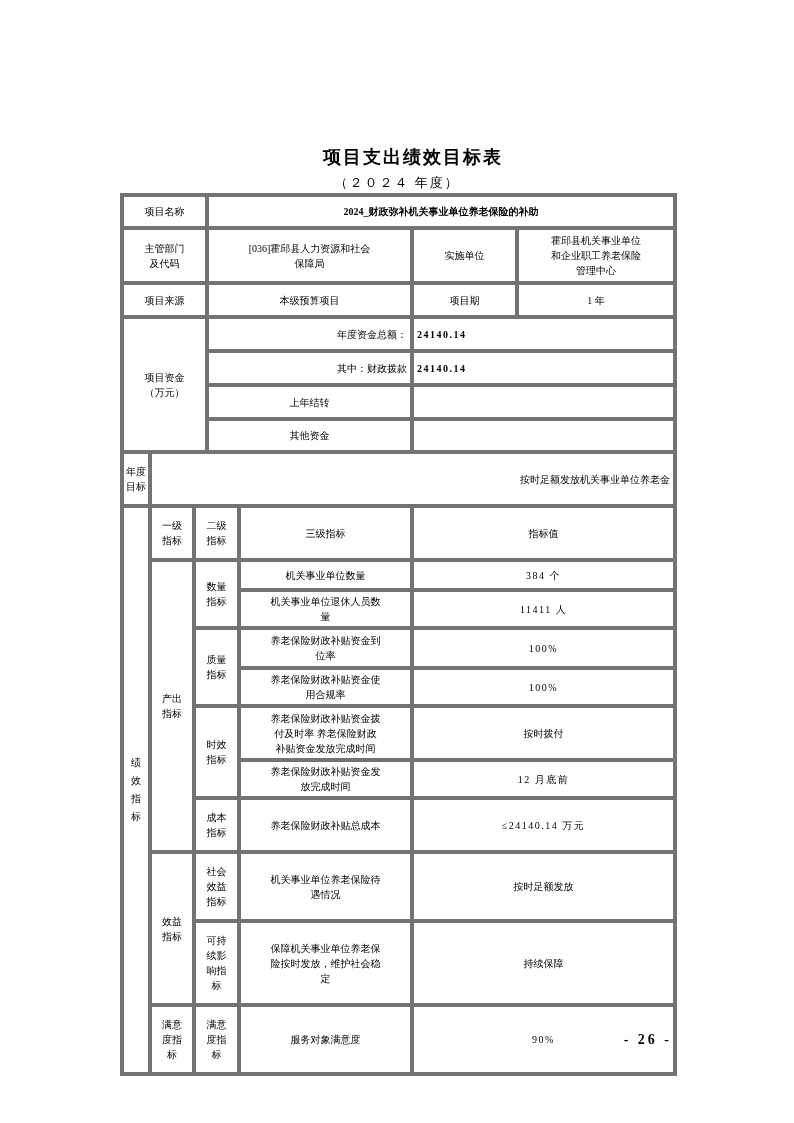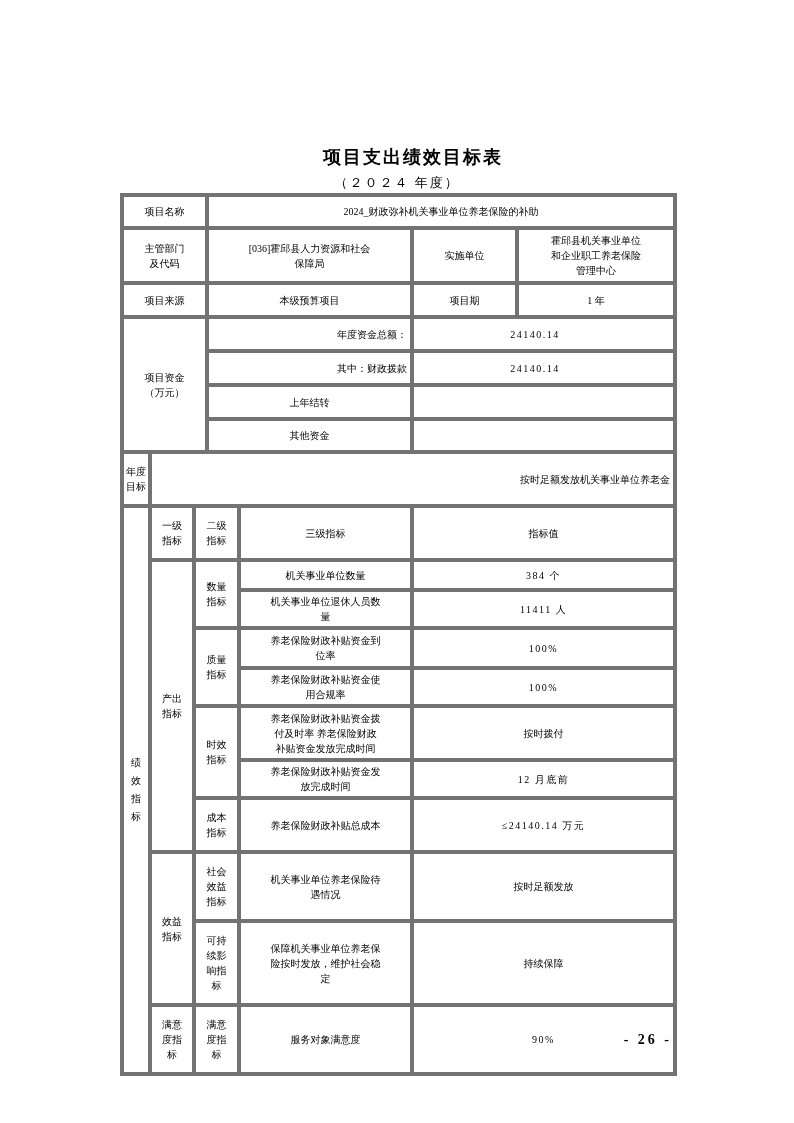--- a/index.html
+++ b/index.html
@@ -21,22 +21,22 @@
     position:absolute; top:193px; left:120px; width:553px;
     border-collapse:collapse; table-layout:fixed;
   }
   td {
     border:4px solid #737373; font-size:10px; line-height:1.5;
     text-align:center; vertical-align:middle; padding:2px 3px;
     overflow:hidden;
   }
   .pre { white-space:pre-line; }
   .left { text-align:right; padding-left:13px; }
-  .right { text-align:center; padding-right:20px; }
-  .bold { font-weight:normal; }
+  .right { text-align:left; padding-right:20px;font-weight:bold; }
+  .bold { font-weight:bold; }
   .num { letter-spacing:1.5px; }
   .vlabel { line-height:1.8; padding:0; letter-spacing:0; }
   .tight { padding:10px 1px; }
   .pageno {
     position:absolute; top:1032px; left:0; width:672px;
     text-align:right; font-size:14px; font-weight:bold; letter-spacing:3px;padding-left:36px;
   }
 </style>
 </head>
 <body>

